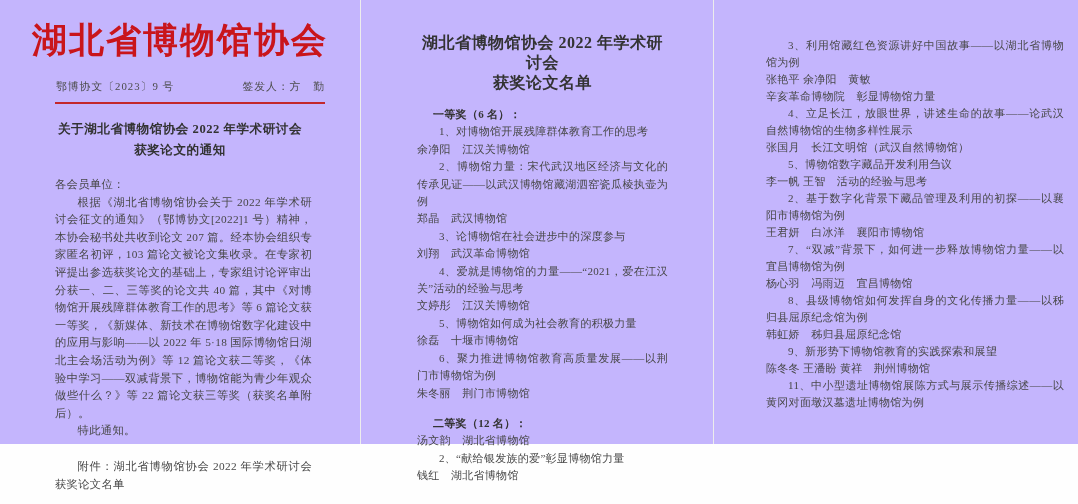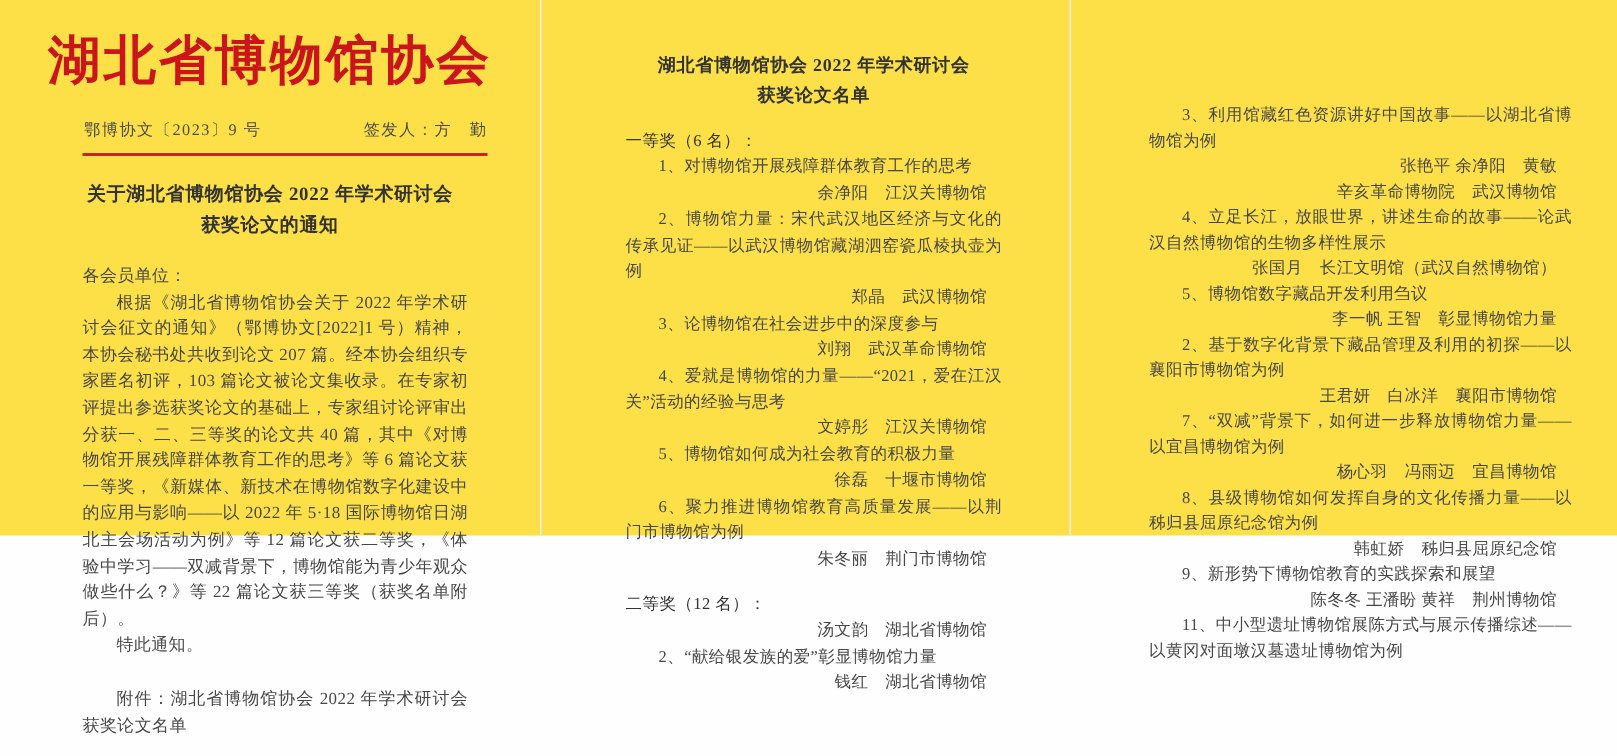--- a/index.html
+++ b/index.html
@@ -11,22 +11,22 @@
     width: 1078px;
     height: 504px;
     background: #fefefe;
     overflow: hidden;
     color: #454545;
   }
 
   .page {
     position: absolute;
     top: 0;
-    height: 357px;
-    background: #fde047;
+    height: 444px;
+    background: #c4b5fd;
   }
   .page-1 { left: 0; width: 360px; }
   .page-2 { left: 360px; width: 353px; border-left: 1px solid #ededed; }
   .page-3 { left: 713px; width: 365px; border-left: 1px solid #ececec; }
 
   
   .edge-artifact { position: absolute; left: 0; width: 3px; background: #4a4a4a; border-radius: 1px; }
   .edge-a1 { top: 8px;  height: 13px; }
   .edge-a2 { top: 30px; height: 12px; }
   .edge-a3 { top: 62px; height: 10px; width: 2px; background: #6a6a6a; }
@@ -81,37 +81,38 @@
   .p1-attachment { margin-top: 18px; text-indent: 2em; }
 
   
   .list-wrap {
     font-size: 11px;
     line-height: 17.4px;
     color: #474747;
     letter-spacing: .3px;
   }
   .page-2 .list-wrap { padding: 33px 45px 0 56px; }
-  .page-3 .list-wrap { padding: 37px 30px 0 52px; line-height: 17px; margin-top: 32px; }
+  .page-3 .list-wrap { padding: 37px 14px 0 52px; line-height: 17px; }
 
   .list-title {
     text-align: center;
     font-weight: bold;
-    font-size: 12px;
+    font-size: 16px;
     line-height: 20px;
     color: #333;
     letter-spacing: .5px;
   }
   .prize-heading {
-    font-weight: normal;
+    font-weight: bold;
     color: #333;
     margin-top: 13px;
+    margin-left: 16px;
   }
   .paper-title { text-indent: 2em; text-align: justify; }
-  .author-line { text-align: right; padding-right: 10px; }
+  .author-line { text-align: left; padding-right: 10px; }
 </style>
 </head>
 <body>
 
 <div class="scan">
 
   <div class="corner-shade"></div>
   <div class="edge-artifact edge-a1"></div>
   <div class="edge-artifact edge-a2"></div>
   <div class="edge-artifact edge-a3"></div>
@@ -214,35 +215,35 @@
   </div>
 
   <div class="page page-3">
     <div class="list-wrap">
       <div>
 
           <div class="paper-item">
             <p class="paper-title">3、利用馆藏红色资源讲好中国故事——以湖北省博物馆为例</p>
             <div>
               <div class="author-line">张艳平 余净阳　黄敏</div>
-              <div class="author-line">辛亥革命博物院　武汉博物馆</div>
+              <div class="author-line">辛亥革命博物院　彰显博物馆力量</div>
             </div>
           </div>
 
           <div class="paper-item">
             <p class="paper-title">4、立足长江，放眼世界，讲述生命的故事——论武汉自然博物馆的生物多样性展示</p>
             <div>
               <div class="author-line">张国月　长江文明馆（武汉自然博物馆）</div>
             </div>
           </div>
 
           <div class="paper-item">
             <p class="paper-title">5、博物馆数字藏品开发利用刍议</p>
             <div>
-              <div class="author-line">李一帆 王智　彰显博物馆力量</div>
+              <div class="author-line">李一帆 王智　活动的经验与思考</div>
             </div>
           </div>
 
           <div class="paper-item">
             <p class="paper-title">2、基于数字化背景下藏品管理及利用的初探——以襄阳市博物馆为例</p>
             <div>
               <div class="author-line">王君妍　白冰洋　襄阳市博物馆</div>
             </div>
           </div>
 

